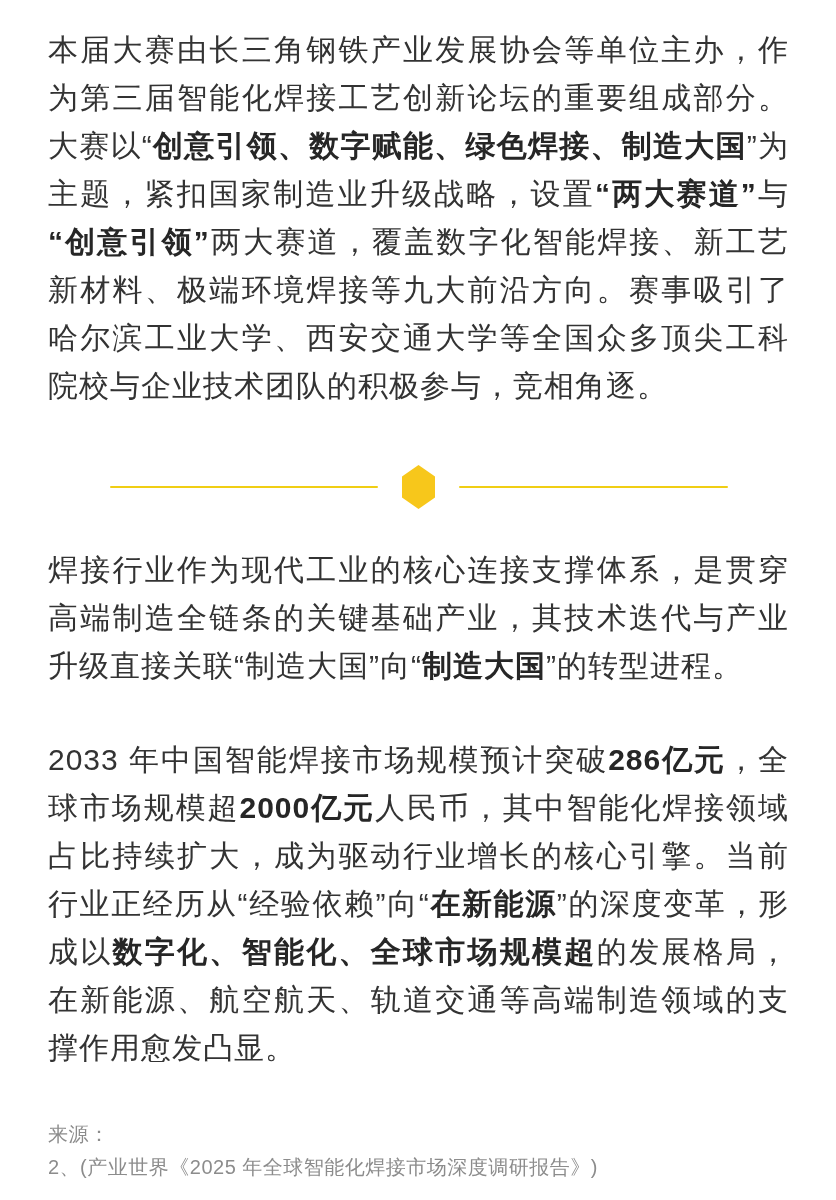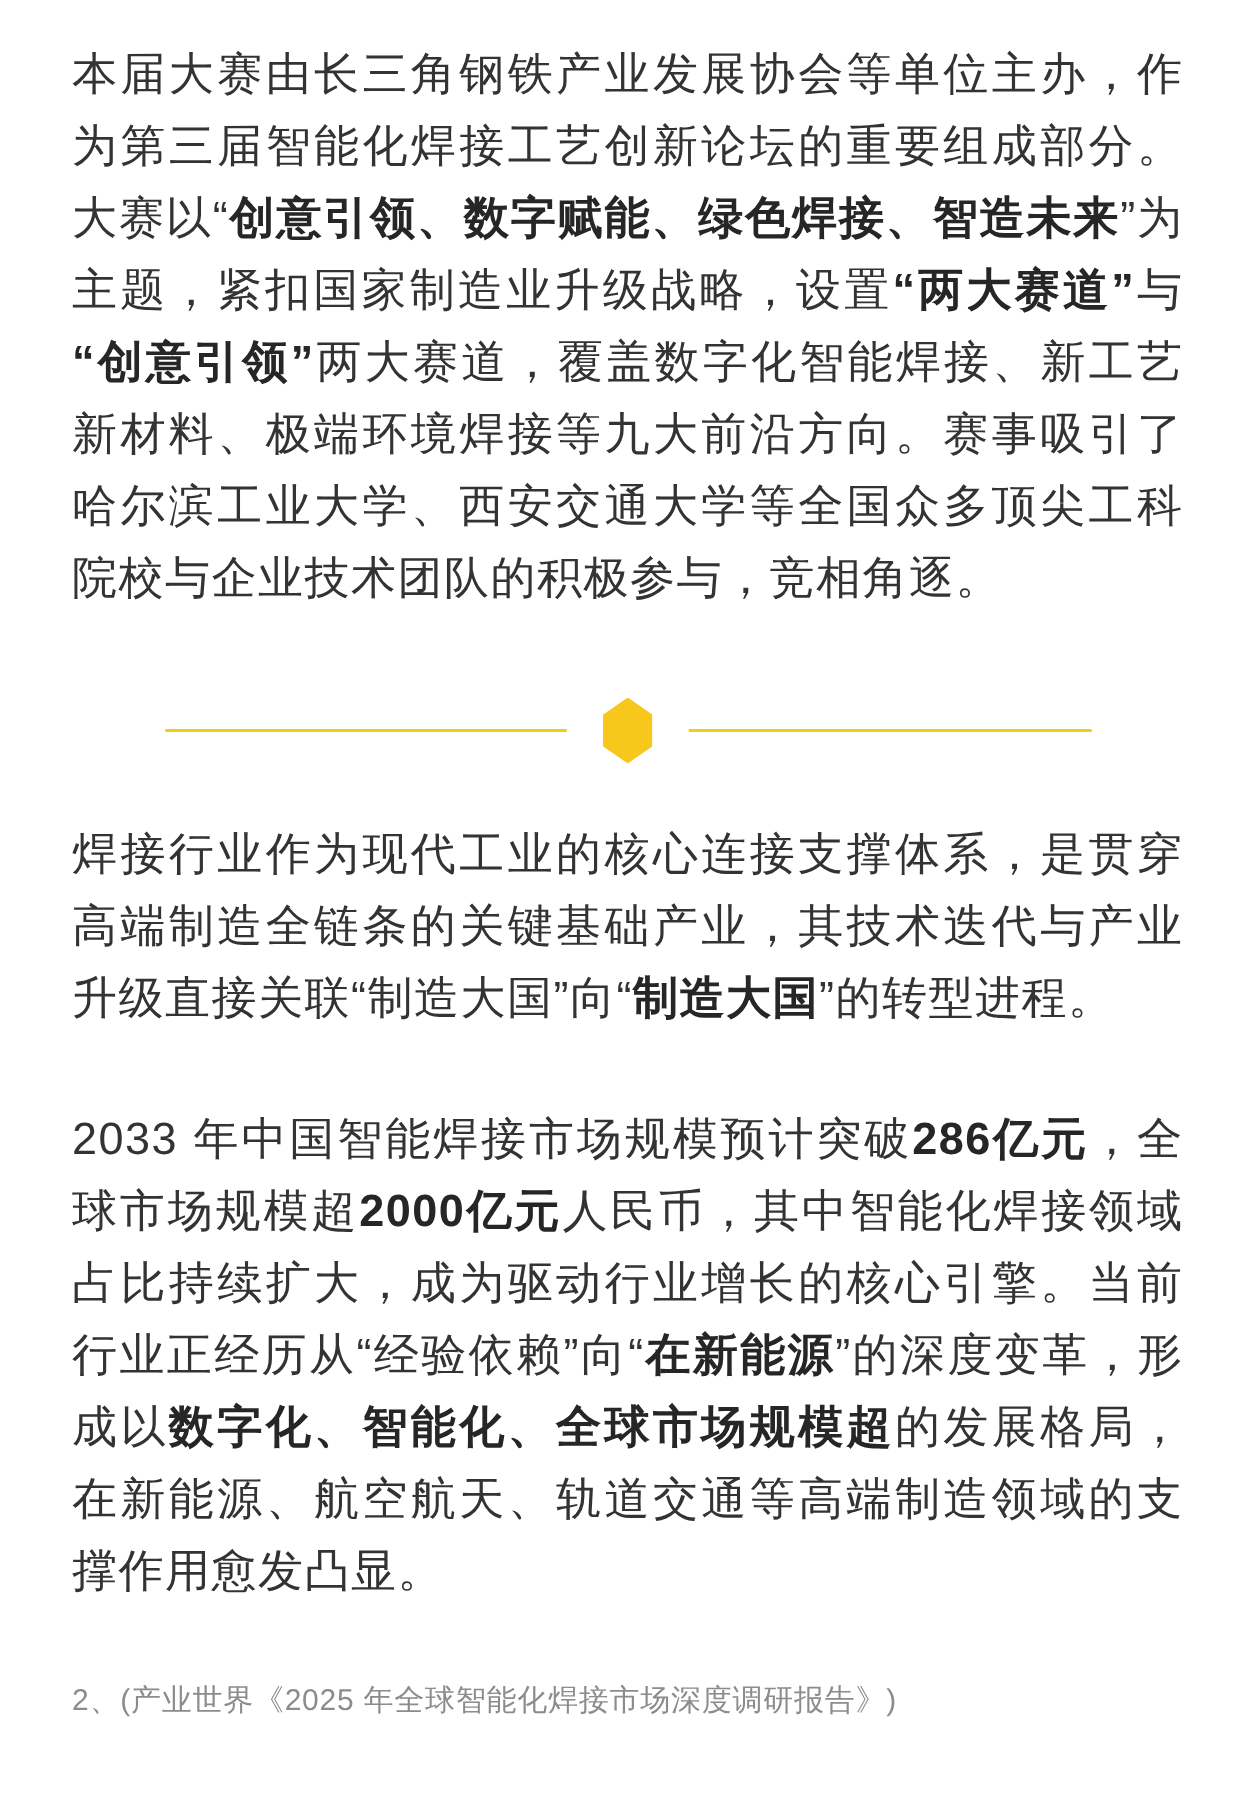--- a/index.html
+++ b/index.html
@@ -67,29 +67,30 @@
     line-height: 33px;
     letter-spacing: 0.5px;
     text-align: left;
   }
 </style>
 </head>
 <body>
 
 <div class="page">
 
-  <p class="body-text"><span>本届大赛由长三角钢铁产业发展协会等单位主办，作为第三届智能化焊接工艺创新论坛的重要组成部分。大赛以“</span><strong>创意引领、数字赋能、绿色焊接、智造未来</strong><span>”为主题，紧扣国家制造业升级战略，设置</span><strong>“两大赛道”</strong><span>与</span><strong>“创意引领”</strong><span>两大赛道，覆盖数字化智能焊接、新工艺新材料、极端环境焊接等九大前沿方向。赛事吸引了哈尔滨工业大学、西安交通大学等全国众多顶尖工科院校与企业技术团队的积极参与，竞相角逐。</span></p>
+  <p class="body-text"><span>本届大赛由长三角钢铁产业发展协会等单位主办，作为第三届智能化焊接工艺创新论坛的重要组成部分。大赛以“</span><strong>创意引领、数字赋能、绿色焊接、制造大国</strong><span>”为主题，紧扣国家制造业升级战略，设置</span><strong>“两大赛道”</strong><span>与</span><strong>“创意引领”</strong><span>两大赛道，覆盖数字化智能焊接、新工艺新材料、极端环境焊接等九大前沿方向。赛事吸引了哈尔滨工业大学、西安交通大学等全国众多顶尖工科院校与企业技术团队的积极参与，竞相角逐。</span></p>
 
   <div class="divider">
     <span class="line"></span>
     <span class="hex"></span>
     <span class="line"></span>
   </div>
 
   <p class="body-text"><span>焊接行业作为现代工业的核心连接支撑体系，是贯穿高端制造全链条的关键基础产业，其技术迭代与产业升级直接关联“制造大国”向“</span><strong>制造大国</strong><span>”的转型进程。</span></p>
 
   <p class="body-text"><span>2033 年中国智能焊接市场规模预计突破</span><strong>286亿元</strong><span>，全球市场规模超</span><strong>2000亿元</strong><span>人民币，其中智能化焊接领域占比持续扩大，成为驱动行业增长的核心引擎。当前行业正经历从“经验依赖”向“</span><strong>在新能源</strong><span>”的深度变革，形成以</span><strong>数字化、智能化、全球市场规模超</strong><span>的发展格局，在新能源、航空航天、轨道交通等高端制造领域的支撑作用愈发凸显。</span></p>
 
   <div class="source">
+    <div>来源：</div>
     <div>2、(产业世界《2025 年全球智能化焊接市场深度调研报告》)</div>
   </div>
 
 </div>
 
 </body></html>

